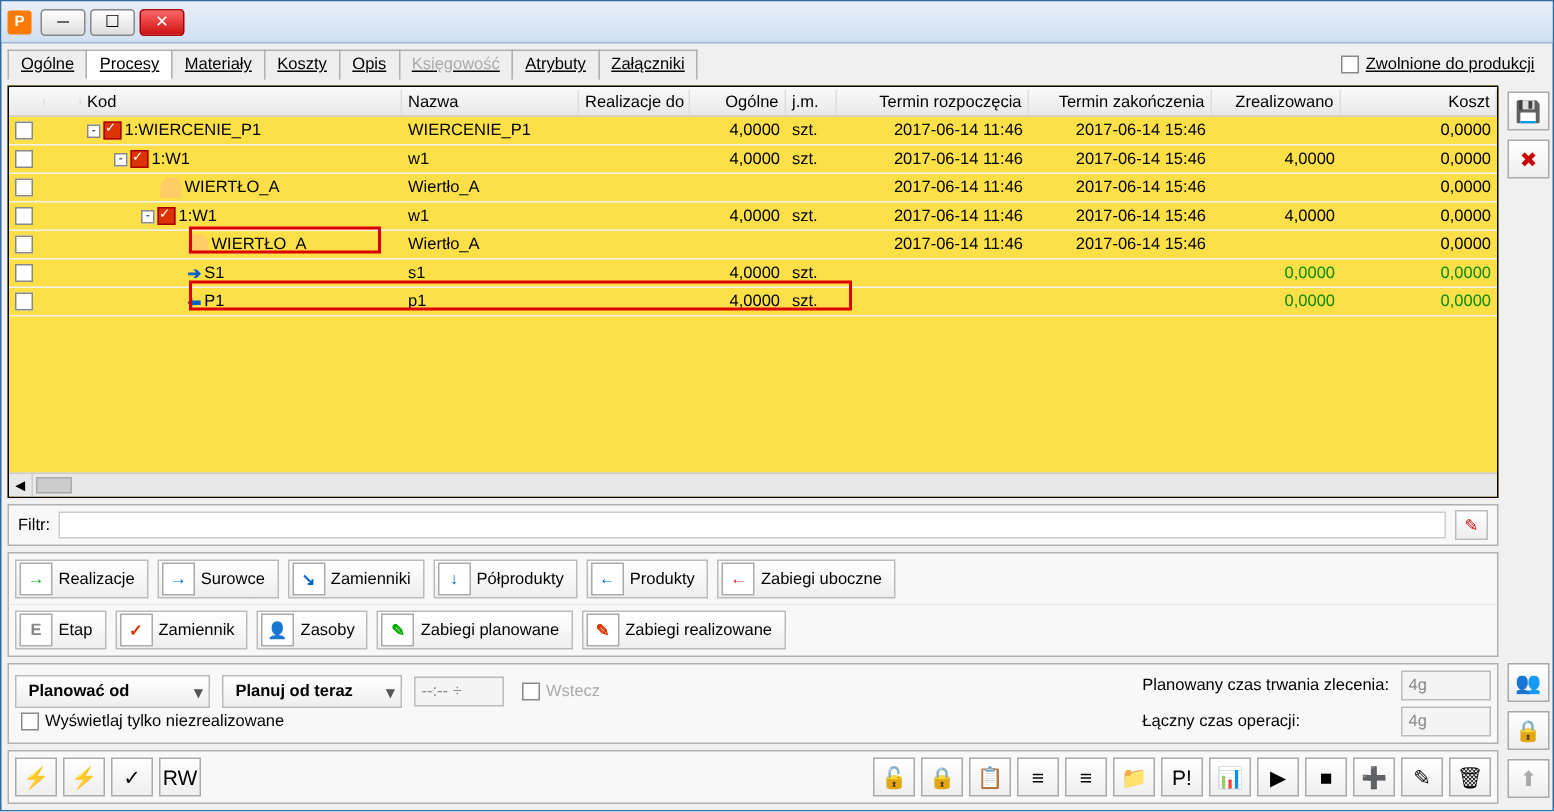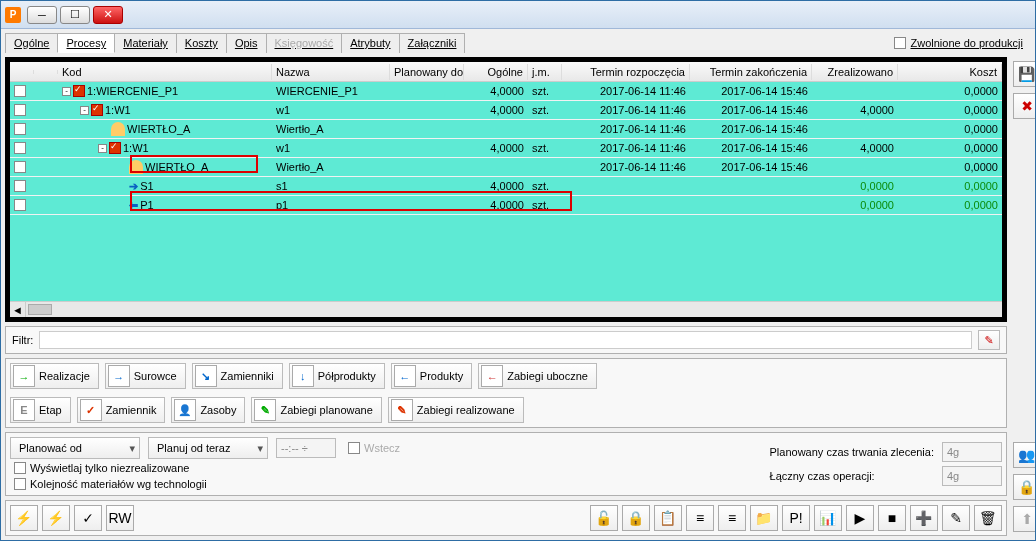--- a/index.html
+++ b/index.html
@@ -11,21 +11,21 @@
 .titlebar .winbtns { display: flex; gap: 3px; }
 .titlebar .winbtn { width: 30px; height: 18px; border: 1px solid #888; border-radius: 3px; display: flex; align-items: center; justify-content: center; cursor: pointer; background: linear-gradient(#fff,#ddd); }
 .titlebar .winbtn.close { background: linear-gradient(#f66,#c11); color: #fff; border-color: #a00; }
 .content { flex: 1; display: flex; flex-direction: column; padding: 4px; gap: 4px; overflow: hidden; }
 .tabsrow { display: flex; align-items: center; text-decoration: underline; }
 .tabs { display: flex; gap: 0; }
 .tab { padding: 3px 8px; border: 1px solid #b0b0b0; border-bottom: none; background: #eee; cursor: pointer; margin-right: -1px; }
 .tab.active { background: #fff; border-bottom: 1px solid #fff; position: relative; z-index: 2; }
 .tab.disabled { color: #aaa; }
 .released { margin-left: auto; display: flex; align-items: center; gap: 4px; padding-right: 8px; }
-.tree-wrap { border: 5px solid #000000; background: #5eead4; flex: 1; display: flex; flex-direction: column; min-height: 0; position:relative; }
+.tree-wrap { border: 1px solid #000000; background: #fde047; flex: 1; display: flex; flex-direction: column; min-height: 0; position:relative; }
 .grid { display: grid; grid-template-columns: 24px 24px 214px 118px 74px 64px 34px 128px 122px 86px 104px; align-items: center; }
 .hdr { background: linear-gradient(#fafafa,#e8e8e8); border-bottom: 1px solid #ccc; height: 20px; }
 .hdr > div { padding: 2px 4px; border-right: 1px solid #ddd; white-space: nowrap; overflow: hidden; }
 .hdr .r { text-align: right; }
 .row > div { padding: 2px 4px; white-space: nowrap; overflow: hidden; height: 18px; display: flex; align-items: center; }
 .row > div.r { justify-content: flex-end; }
 .row { border-bottom: 1px solid #f2f2f2; }
 .cb { width: 12px; height: 12px; border: 1px solid #888; background: #fff; }
 .tree-cell { display: flex; align-items: center; gap: 2px; }
 .exp { width: 9px; height: 9px; border: 1px solid #888; display: flex; align-items: center; justify-content: center; font-size: 8px; line-height: 1; background: #fff; cursor: pointer; }
@@ -39,21 +39,21 @@
 .scroll { height: 16px; background: #e8e8e8; border-top: 1px solid #ccc; display:flex; }
 .scroll .tl { width:16px; border-right:1px solid #ccc; display:flex; align-items:center; justify-content:center; }
 .scroll .thumb { width:24px; background:#ccc; margin:2px; border:1px solid #aaa; }
 .filter-row { display:flex; align-items:center; gap:6px; border:1px solid #b0b0b0; background:#f8f8f8; padding:3px 6px; }
 .filter-row input { flex:1; height:18px; border:1px solid #ccc; padding:0 4px; }
 .filter-btn { width:22px; height:20px; border:1px solid #bbb; background:linear-gradient(#fff,#eee); display:flex; align-items:center; justify-content:center; cursor:pointer; }
 .btnrow { display:flex; gap:6px; flex-wrap:wrap; padding:4px; border:1px solid #b0b0b0; background:#f8f8f8; }
 .tbtn { display:flex; align-items:center; gap:4px; height:26px; padding:0 8px 0 2px; border:1px solid #bbb; background:linear-gradient(#fff,#eee); cursor:pointer; }
 .tbtn .ico { width:22px; height:22px; border:1px solid #aaa; display:flex; align-items:center; justify-content:center; background:#fff; font-weight:bold; }
 .plan-row { display:flex; align-items:center; gap:8px; padding:4px; border:1px solid #b0b0b0; background:#f8f8f8; flex-wrap:wrap; }
-.plan-row .combo { height:22px; border:1px solid #bbb; background:linear-gradient(#fff,#eee); padding:0 20px 0 8px; display:flex; align-items:center; position:relative; cursor:pointer; }
+.plan-row .combo { height:22px; border:1px solid #bbb; background:linear-gradient(#fff,#eee); padding:0 20px 0 8px; display:flex; align-items:center; position:relative; cursor:pointer;font-weight:bold; }
 .plan-row .combo::after { content:"▾"; position:absolute; right:4px; color:#555; }
 .plan-row input[type=text] { height:20px; border:1px solid #bbb; padding:0 4px; background:#f4f4f4; color:#888; }
 .chkline { display:flex; align-items:center; gap:4px; padding:1px 4px; }
 .bottom-bar { display:flex; align-items:center; gap:4px; padding:4px; border:1px solid #b0b0b0; background:#f8f8f8; }
 .sq { width:28px; height:26px; border:1px solid #aaa; background:linear-gradient(#fff,#eee); display:flex; align-items:center; justify-content:center; cursor:pointer; font-size:14px; }
 .right-rail { width:28px; display:flex; flex-direction:column; gap:6px; padding:4px 2px; }
 .spacer { flex:1; }
 .planned-section { margin-left:auto; display:grid; grid-template-columns:auto 60px; gap:4px 8px; align-items:center; }
 .body-row { display:flex; gap:4px; flex:1; min-height:0; }
 .left-col { flex:1; display:flex; flex-direction:column; gap:4px; min-height:0; }
@@ -90,21 +90,21 @@
     </div>
 
     <div class="body-row">
       <div class="left-col">
         <div class="tree-wrap">
           <div class="grid hdr">
             <div></div>
               <div></div>
             <div>Kod</div>
             <div>Nazwa</div>
-            <div>Planowany do</div>
+            <div>Realizacje do</div>
             <div class="r">Ogólne</div>
             <div>j.m.</div>
             <div class="r">Termin rozpoczęcia</div>
             <div class="r">Termin zakończenia</div>
             <div class="r">Zrealizowano</div>
             <div class="r">Koszt</div>
           </div>
           <div id="rows">
               <div class="grid row">
                 <div>
@@ -325,24 +325,20 @@
               <div class="combo" style="width:120px;">Planuj od teraz</div>
               <input type="text" style="width: 60px;" value="--:-- ÷">
               <label class="chkline">
                   <span class="cb"></span>
                   <span style="color:#aaa">Wstecz</span>
                 </label>
             </div>
             <label class="chkline">
                 <span class="cb"></span>
                 <span>Wyświetlaj tylko niezrealizowane</span>
-              </label>
-            <label class="chkline">
-                <span class="cb"></span>
-                <span>Kolejność materiałów wg technologii</span>
               </label>
           </div>
           <div class="planned-section">
             <span>Planowany czas trwania zlecenia:</span>
             <input type="text" value="4g" style="">
             <span>Łączny czas operacji:</span>
             <input type="text" value="4g" style="">
           </div>
         </div>
 

